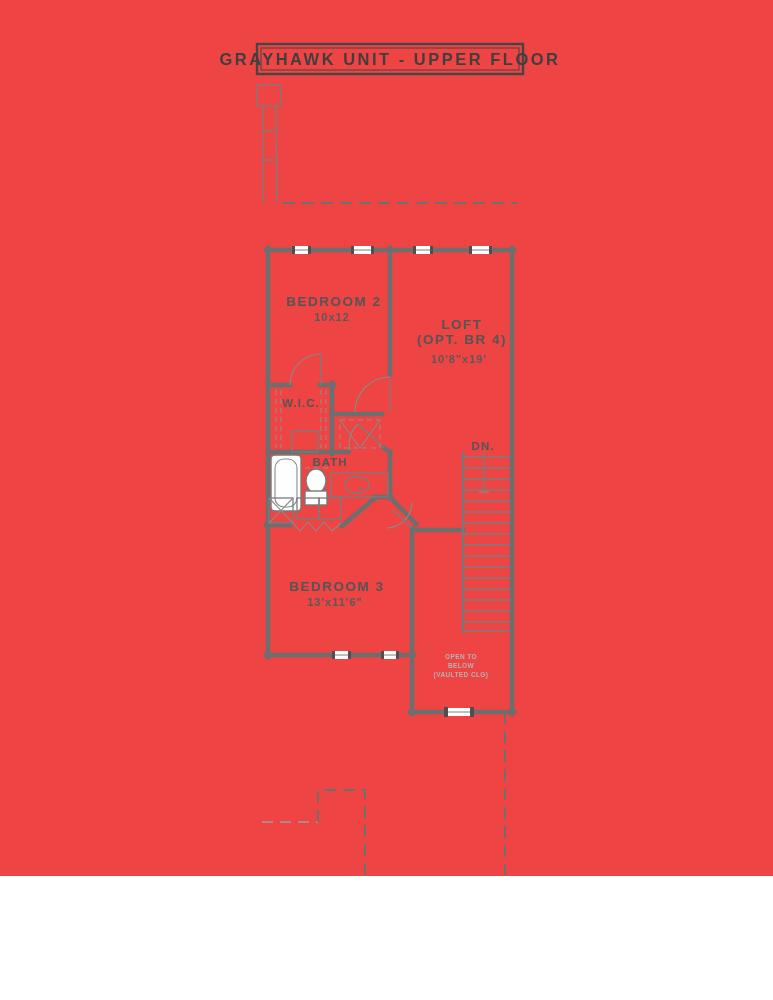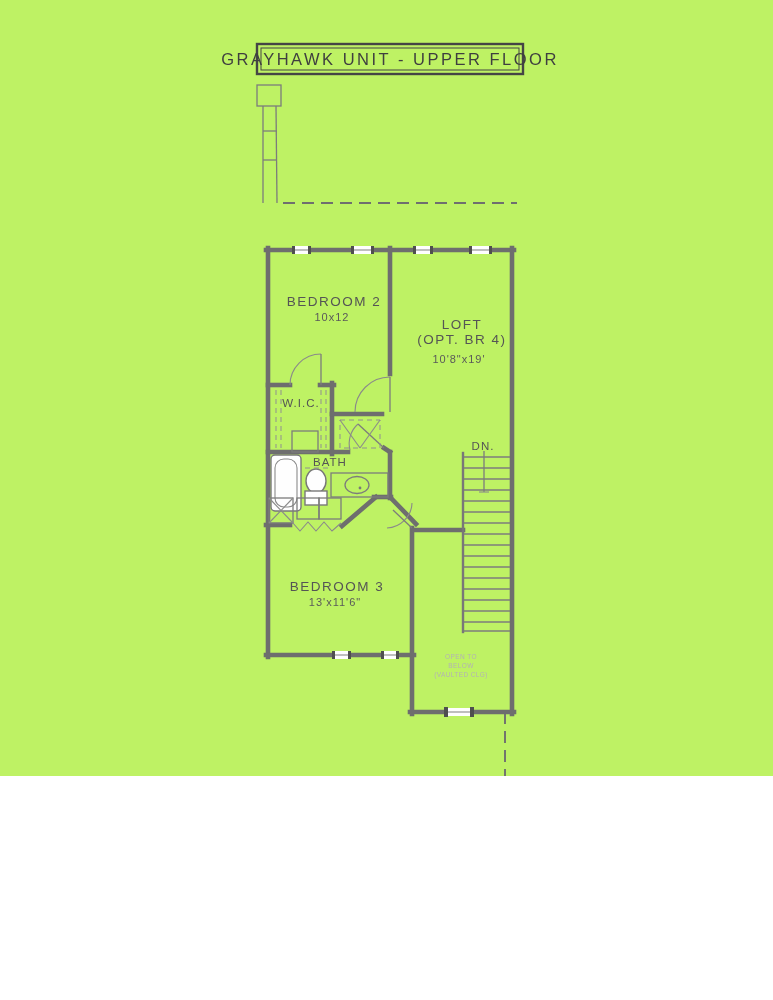--- a/index.html
+++ b/index.html
@@ -1,17 +1,17 @@
 <!DOCTYPE html>
 <html><head>
 <meta charset="utf-8">
 <style>
   html,body{margin:0;padding:0;background:#ffffff;}
-  #page{position:relative;width:773px;height:776px;background:#bef264;overflow:hidden;
-        font-family:"Liberation Sans", sans-serif;}
+  #page{position:relative;width:773px;height:876px;background:#ef4444;overflow:hidden;
+        font-family:"Liberation Sans", sans-serif;font-weight:bold;}
   svg{position:absolute;left:0;top:0;}
   .wall{stroke:#6e6e6e;stroke-width:4.6;fill:none;stroke-linecap:square;}
   .wallthin{stroke:#787878;stroke-width:2.4;fill:none;stroke-linecap:square;}
   .thin{stroke:#7c7c7c;stroke-width:1.3;fill:none;}
   .thin2{stroke:#8a8a8a;stroke-width:1.1;fill:none;}
   .dash{stroke:#6f6f6f;stroke-width:1.9;fill:none;stroke-dasharray:12 7;}
   .dashlight{stroke:#9a9a9a;stroke-width:1.6;fill:none;stroke-dasharray:11 7;}
   .dashthin{stroke:#909090;stroke-width:1;fill:none;stroke-dasharray:5 4;}
   .fixture{stroke:#787878;stroke-width:1.4;fill:#fefefe;}
   .tick{fill:#4f4f4f;}

